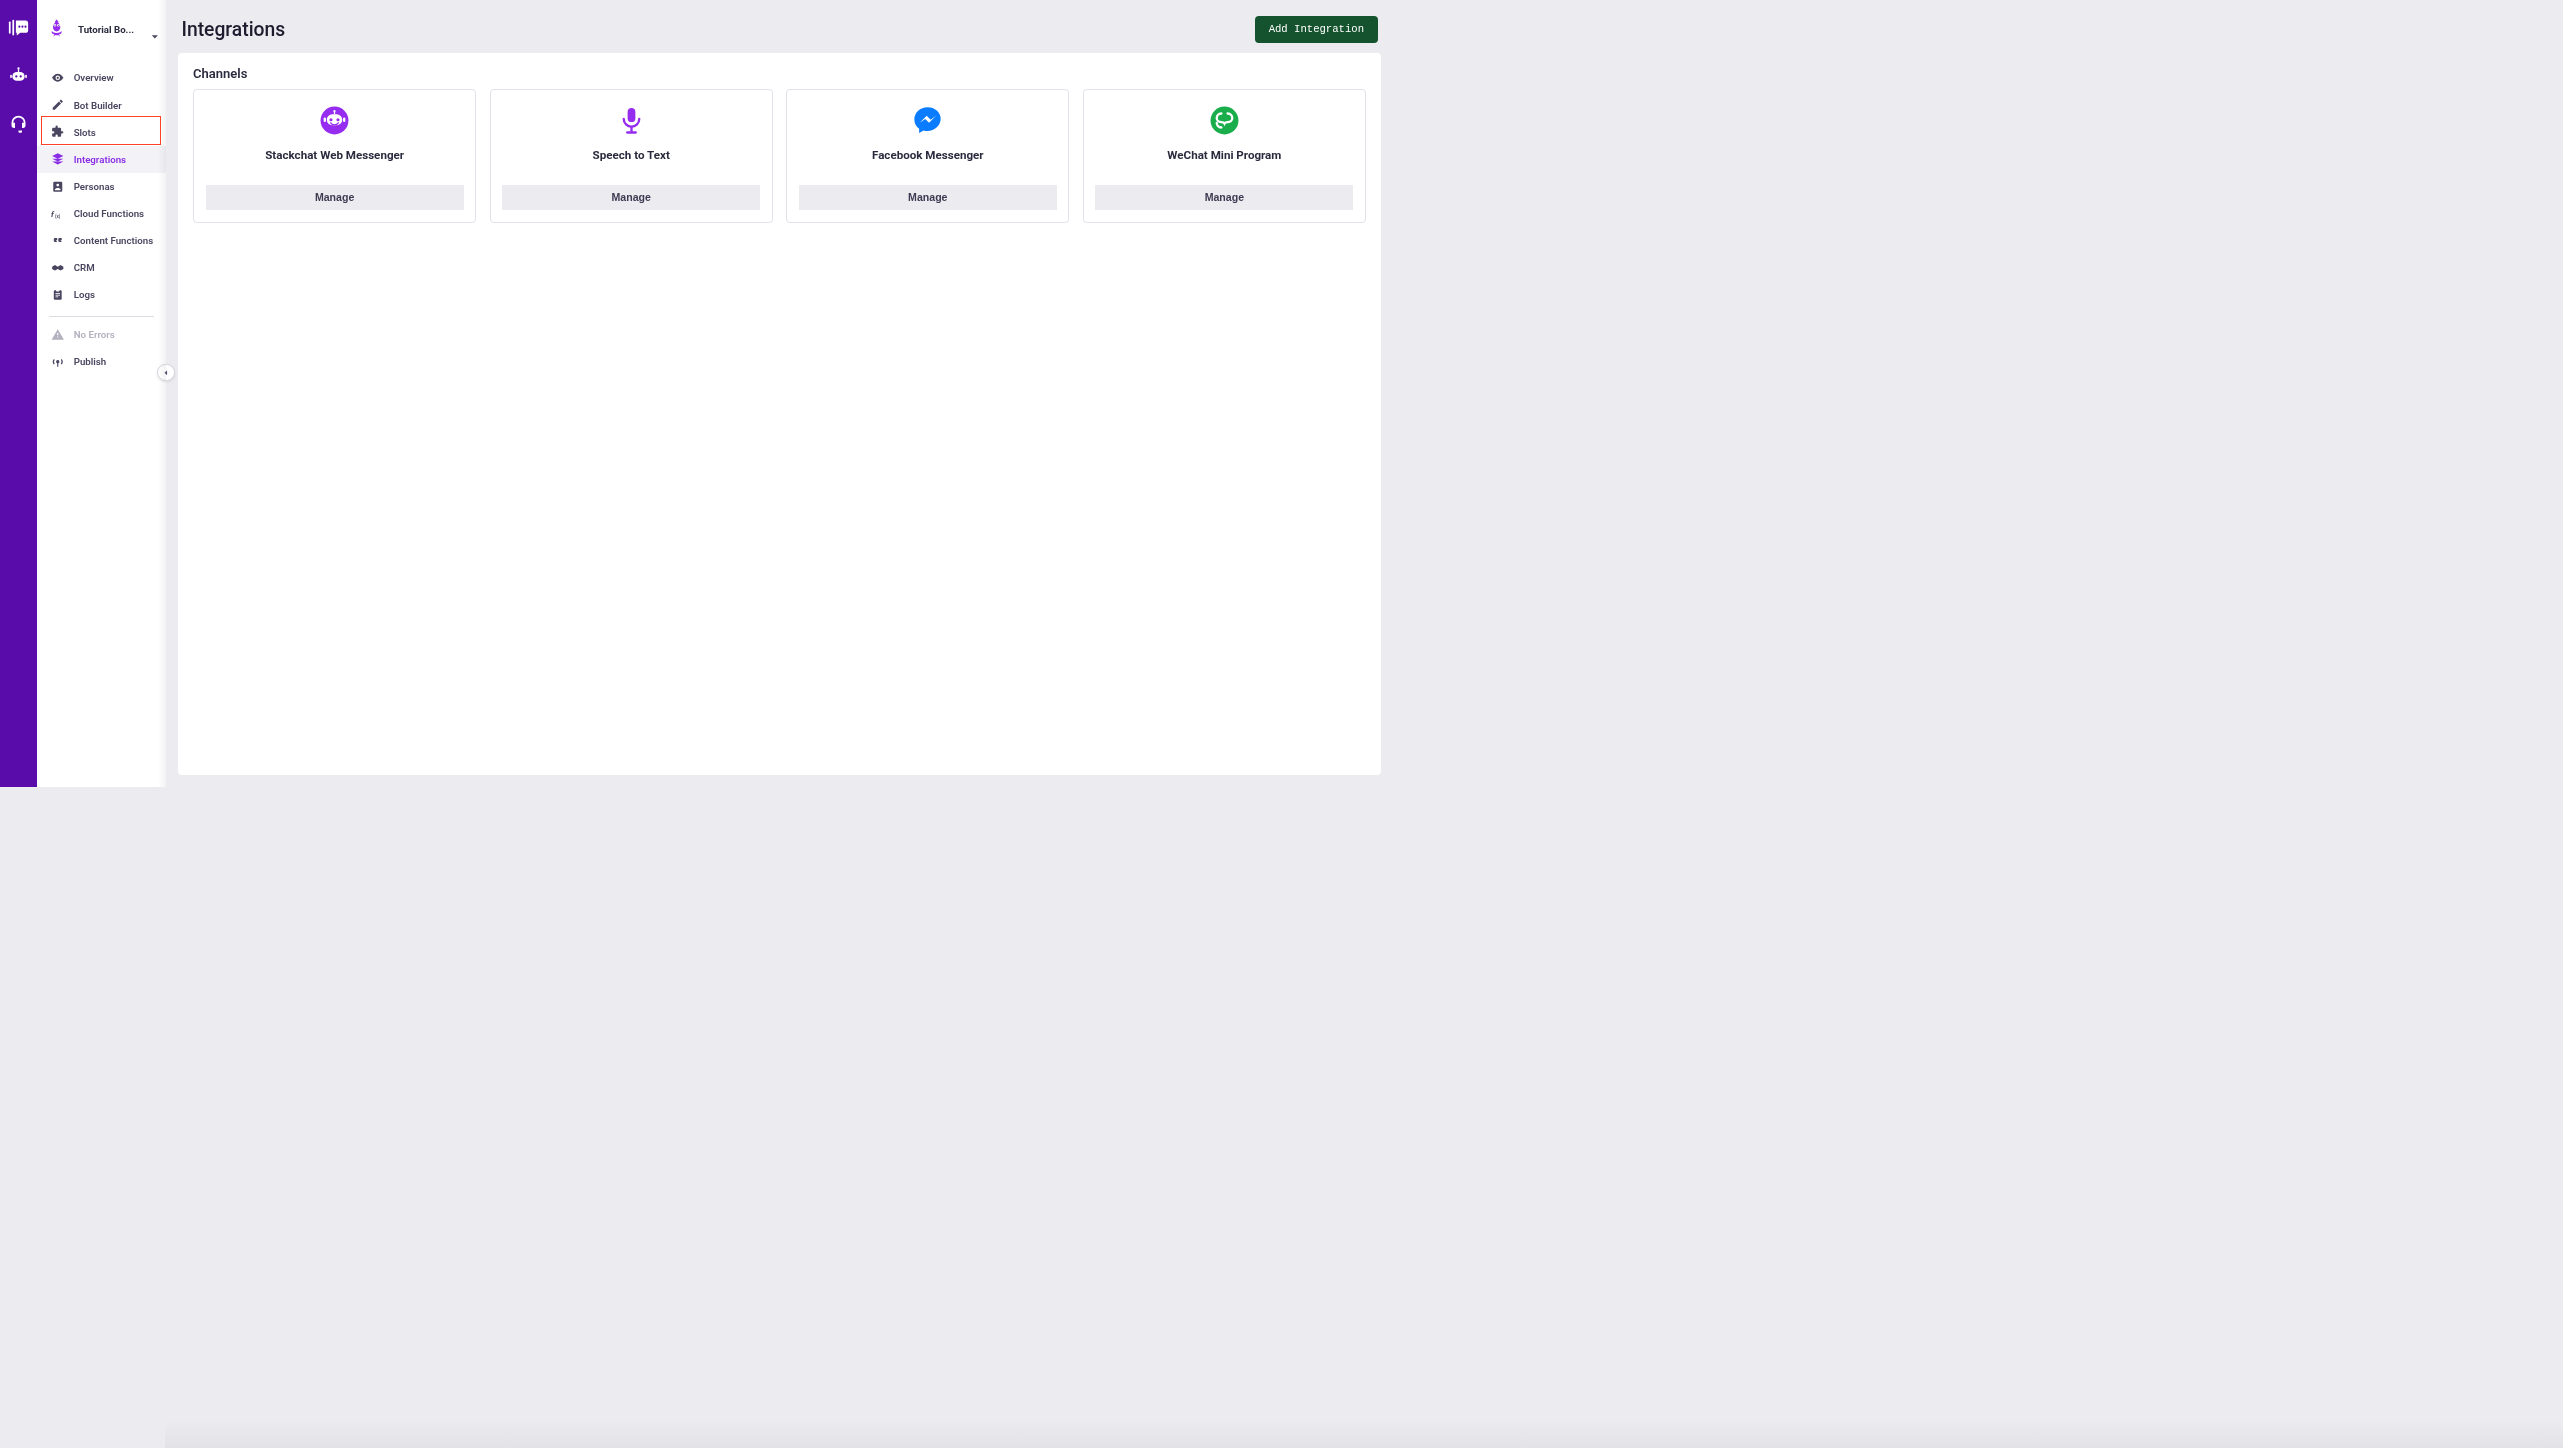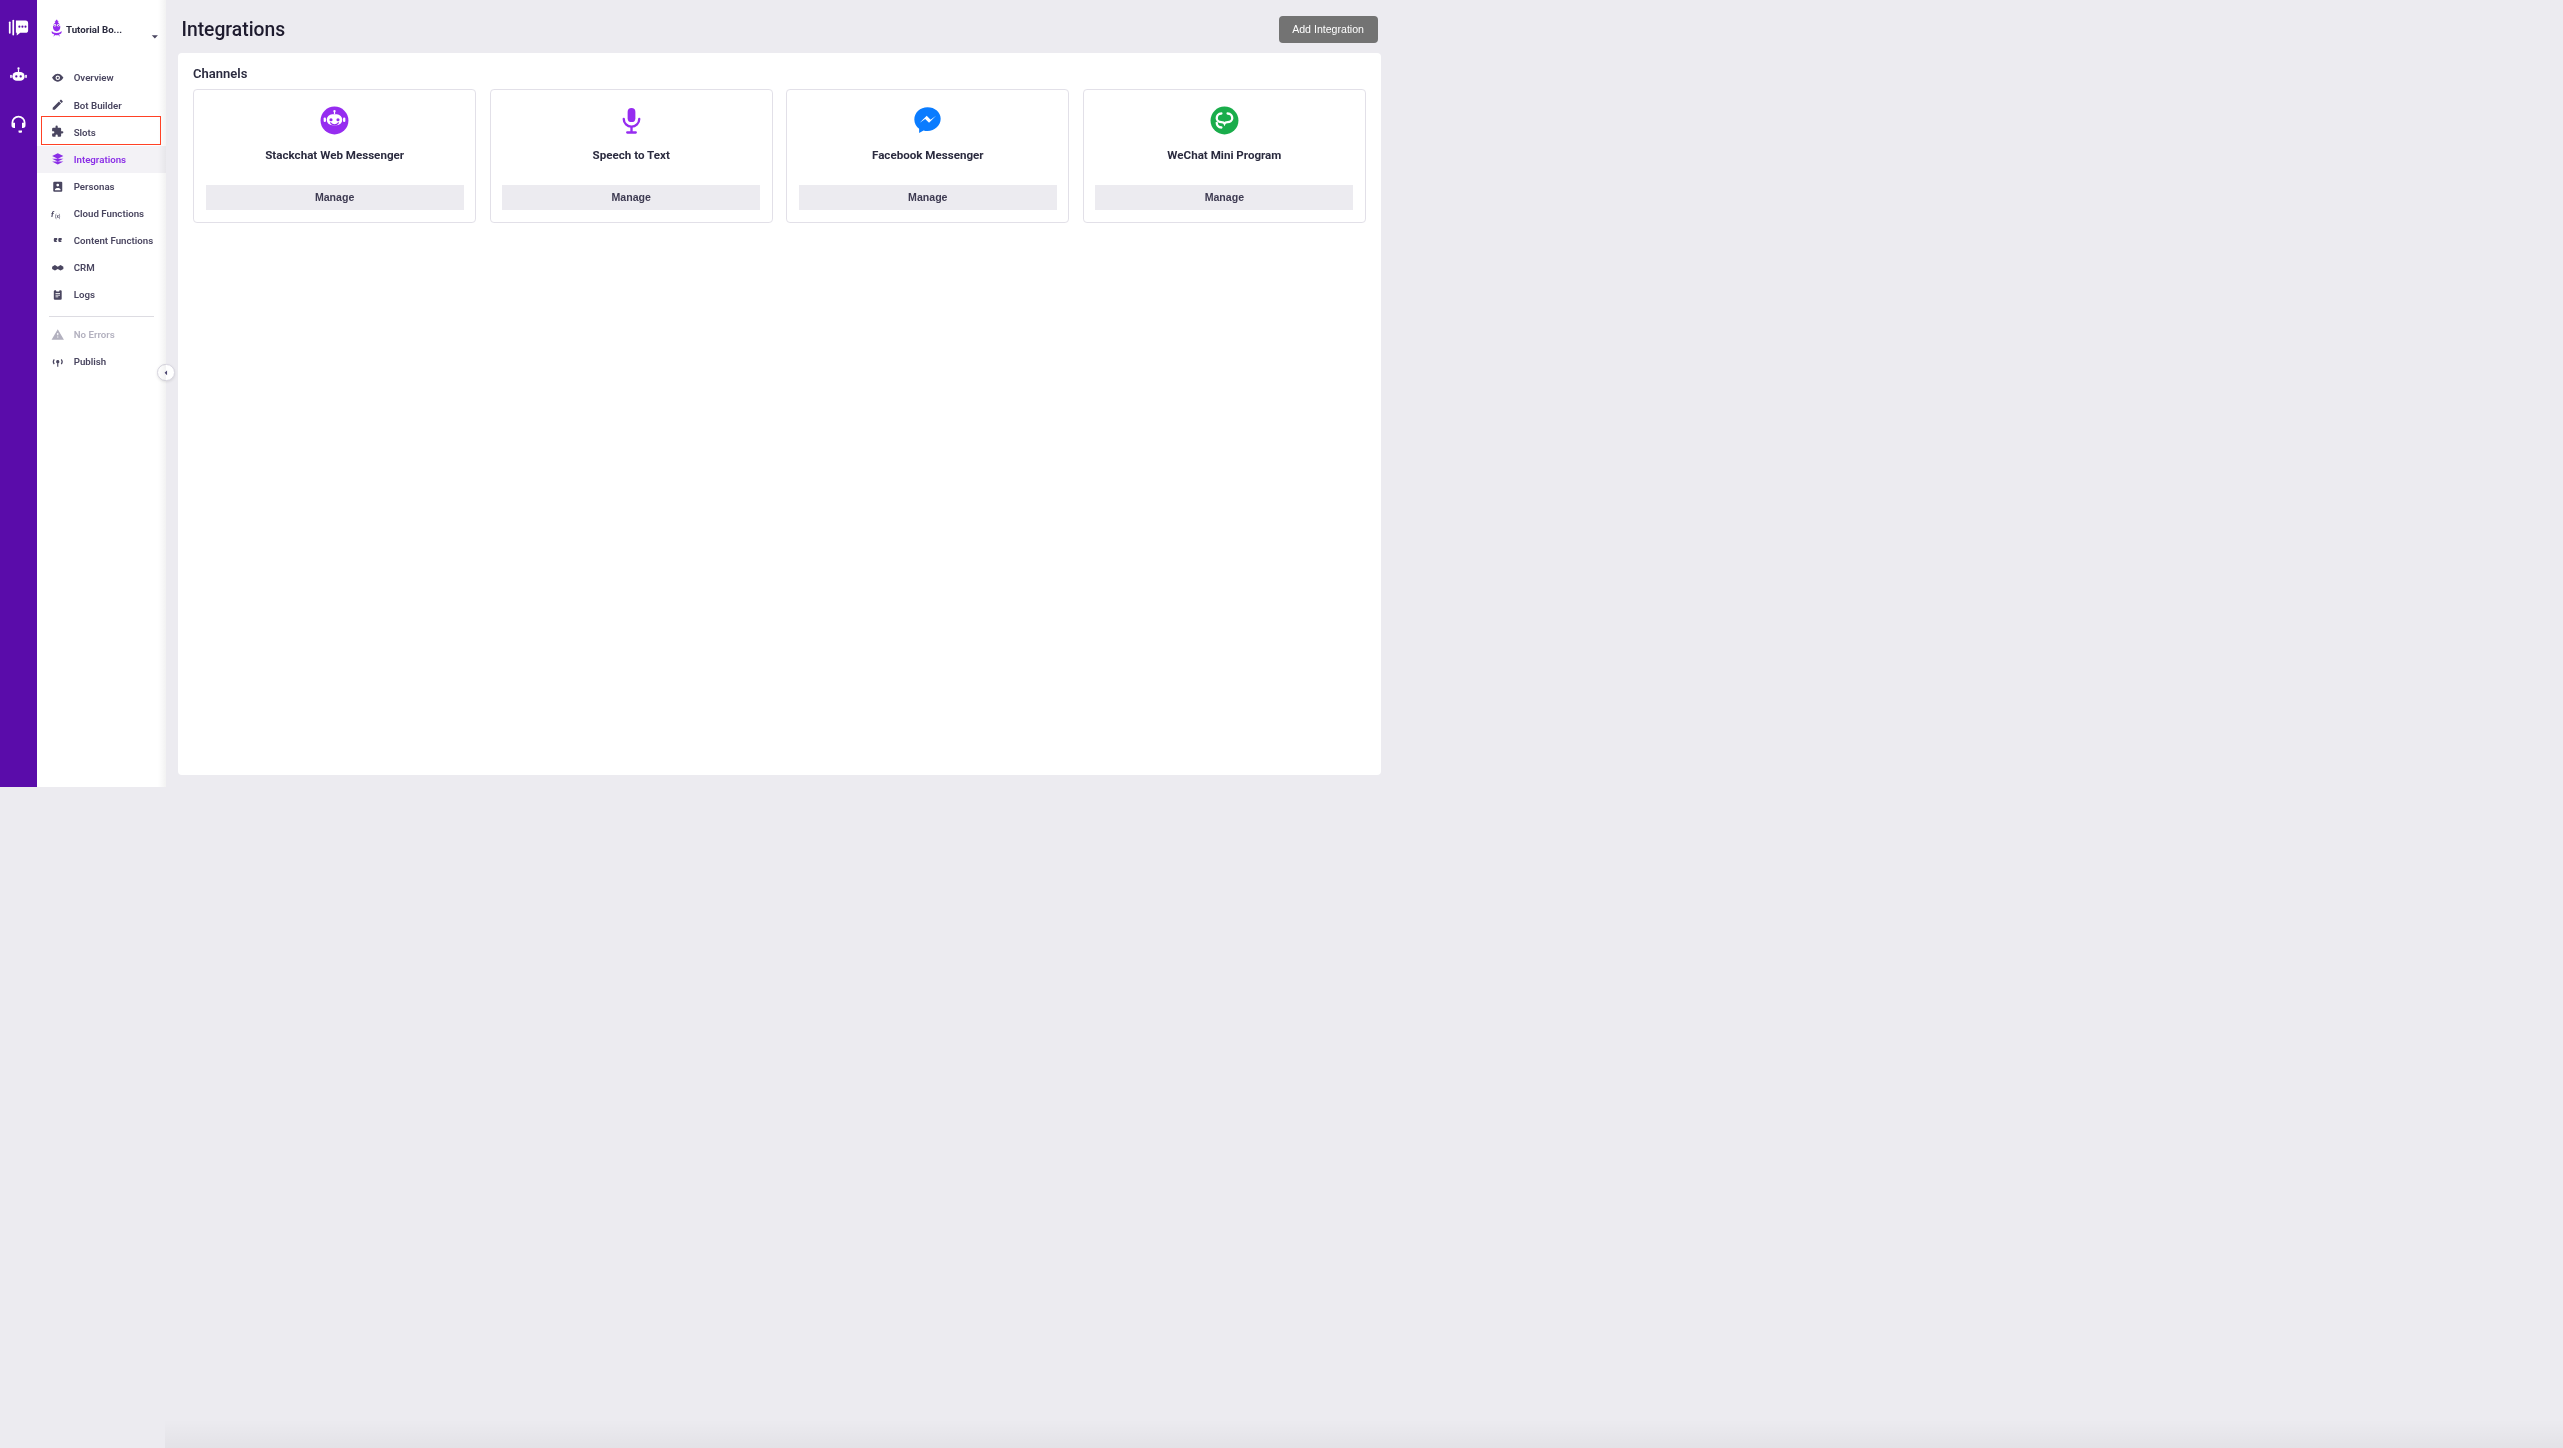--- a/index.html
+++ b/index.html
@@ -4,42 +4,42 @@
 <style>
   * { box-sizing: border-box; margin:0; padding:0; }
   html,body { width:1393px; height:787px; font-family: -apple-system, BlinkMacSystemFont, "Segoe UI", Roboto, Helvetica, Arial, sans-serif; background:#ECEBF0; overflow:hidden;}
   .app { display:flex; width:100%; height:100%; }
   
   .rail { width:37px; background:#5A0CAA; display:flex; flex-direction:column; align-items:center; padding-top:17.4px; gap:27px;}
   .rail .ico { width:21px; height:21px; display:flex; align-items:center; justify-content:center; color:#fff; }
   .rail svg { width:21px; height:21px; fill:#fff; }
   
   .sidebar { width:129px; background:#fff; position:relative; display:flex; flex-direction:column; padding-top:15.5px;}
-  .bot-select { display:flex; align-items:center; padding:3.9px 7.7px 9.7px 9.7px; gap:0; cursor:pointer;}
+  .bot-select { display:flex; align-items:center; padding:3.9px 7.7px 9.7px 9.7px; gap:12px; cursor:pointer;}
   .bot-avatar { width:19.3px; height:19.3px; }
   .bot-name { font-size:9.7px; font-weight:700; color:#2B2B3F; flex:1; white-space:nowrap; overflow:hidden; text-overflow:ellipsis;}
   .caret { width:7.7px; height:7.7px; }
   .nav { display:flex; flex-direction:column; margin-top:16px;}
   .nav-item { display:flex; align-items:center; gap:9.7px; padding:6.8px 9.7px 6.8px 13.5px; font-size:9.7px; font-weight:600; color:#4A4660; cursor:pointer; position:relative;}
   .nav-item .nico { width:13.5px; height:13.5px; display:flex; align-items:center; justify-content:center; }
   .nav-item .nico svg { width:13.5px; height:13.5px; fill:#4A4660;}
   .nav-item.active { background:#F3F2F6; color:#8A2EE6; }
   .nav-item.active .nico svg { fill:#8A2EE6; }
   .highlight-box { position:absolute; border:1.5px solid #FF4125; left:41px; top:116px; width:120px; height:29px; pointer-events:none; z-index:5;}
   .nav-divider { border:none; border-top:1px solid #DDDCE2; margin:7.7px 11.6px 3.9px 11.6px;}
   .nav-item.muted { color:#B3B1BF; }
   .nav-item.muted .nico svg { fill:#B3B1BF;}
   .collapse-btn { position:absolute; right:-8.7px; top:364px; width:17.4px; height:17.4px; border-radius:50%; background:#fff; border:1px solid #D8D6E0; display:flex; align-items:center; justify-content:center; cursor:pointer; box-shadow:0 1px 2.9px rgba(0,0,0,.1);}
   .collapse-btn svg{width:9.7px;height:9.7px;fill:#4B4470;}
   .sidebar-edge { position:absolute; right:0; top:0; bottom:0; width:7.7px; background:linear-gradient(to right, rgba(0,0,0,0), rgba(0,0,0,.05)); pointer-events:none;}
   
   .main { flex:1; display:flex; flex-direction:column; padding:0 11.6px 11.6px 11.6px; }
   .titlebar { display:flex; align-items:center; justify-content:space-between; padding:15.5px 3.9px 9.7px 3.9px;}
   .page-title { font-size:19.3px; font-weight:500; color:#1E1B2E;}
-  .add-btn { background:#737373; color:#fff; border:none; border-radius:3.9px; padding:7.7px 13.5px; font-size:10.6px; font-weight:500; cursor:pointer;}
+  .add-btn { background:#14532d; color:#fff; border:none; border-radius:3.9px; padding:7.7px 13.5px; font-size:10.6px; font-weight:500; cursor:pointer;font-family:Liberation Mono, monospace;}
   .panel { background:#fff; border-radius:3.9px; flex:1; padding:13.5px 15.5px;}
   .section-title { font-size:13px; font-weight:600; color:#2B2B3F; margin-bottom:7.7px;}
   .cards { display:flex; gap:13.5px; }
   .card { flex:1; border:1px solid #E2E0E8; border-radius:3.9px; padding:15.5px 11.6px 11.6px 11.6px; display:flex; flex-direction:column; align-items:center; min-height:122px;}
   .card-icon { width:31px; height:31px; margin-bottom:11.6px;}
   .card-title { font-size:11.6px; font-weight:700; color:#2B2B3F; text-align:center; line-height:1.3; min-height:29px; display:flex; align-items:flex-start; justify-content:center;}
   .card-spacer{flex:1;}
   .manage-btn { width:100%; background:#ECEBF0; border:none; padding:6.8px 0; font-size:10.6px; font-weight:700; color:#3E3B52; cursor:pointer; margin-top:7.7px;}
   .bottom-shade { position:absolute; left:165px; right:0; bottom:0; height:29px; background:linear-gradient(to bottom, rgba(0,0,0,0), rgba(0,0,0,.04)); pointer-events:none;}
 </style>

